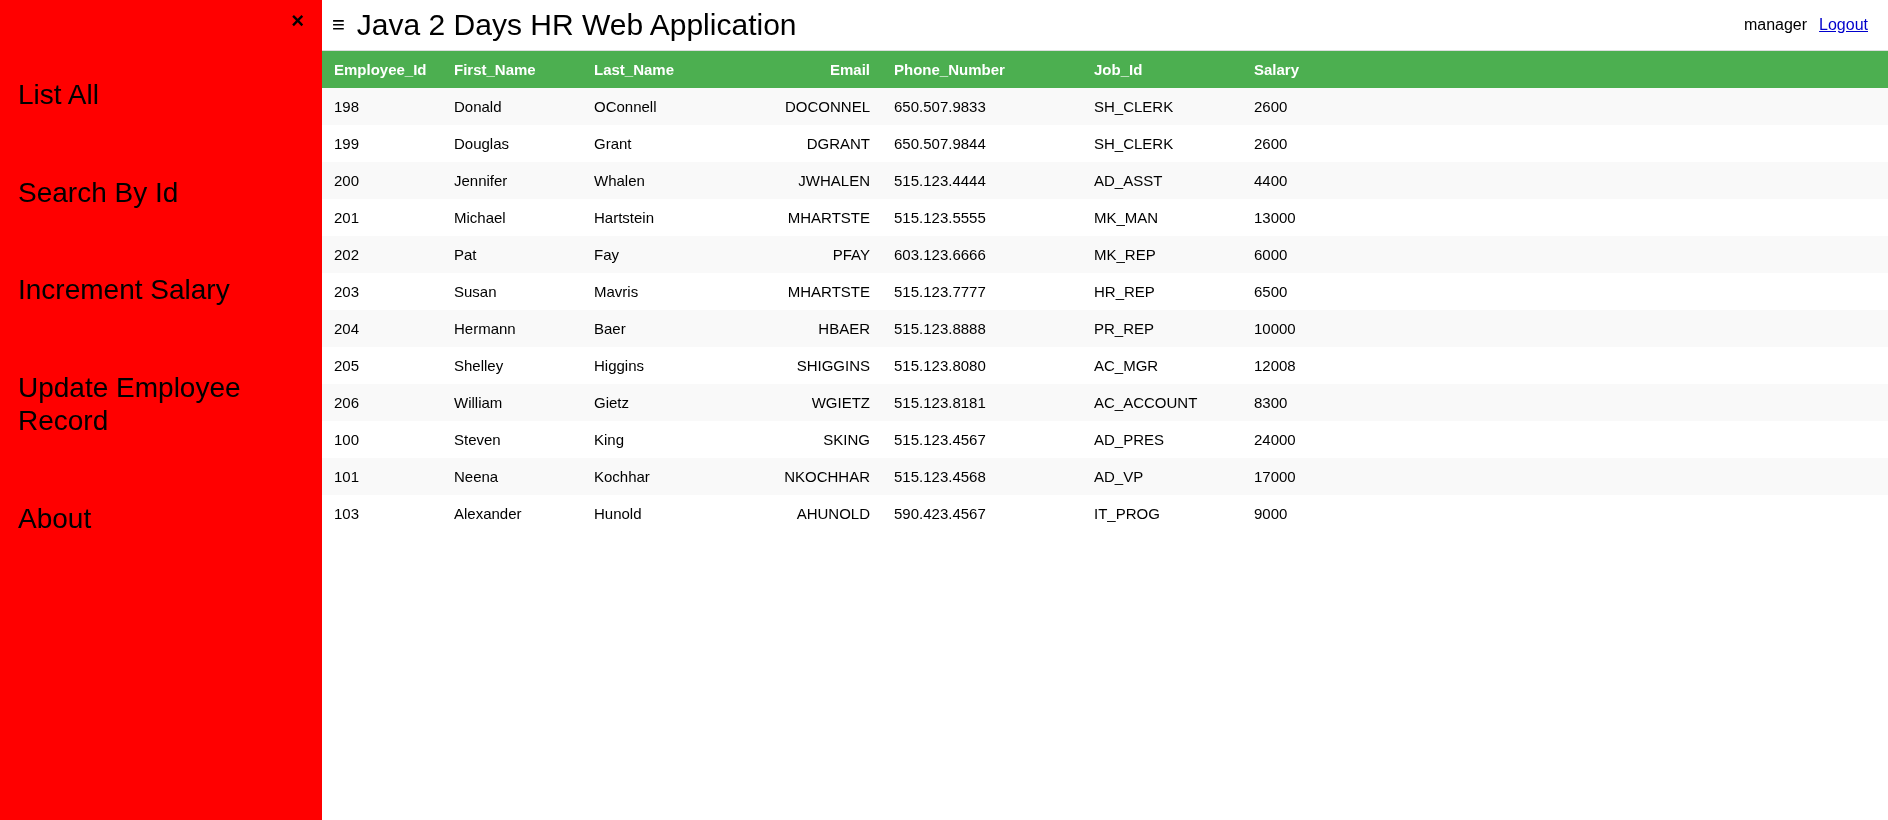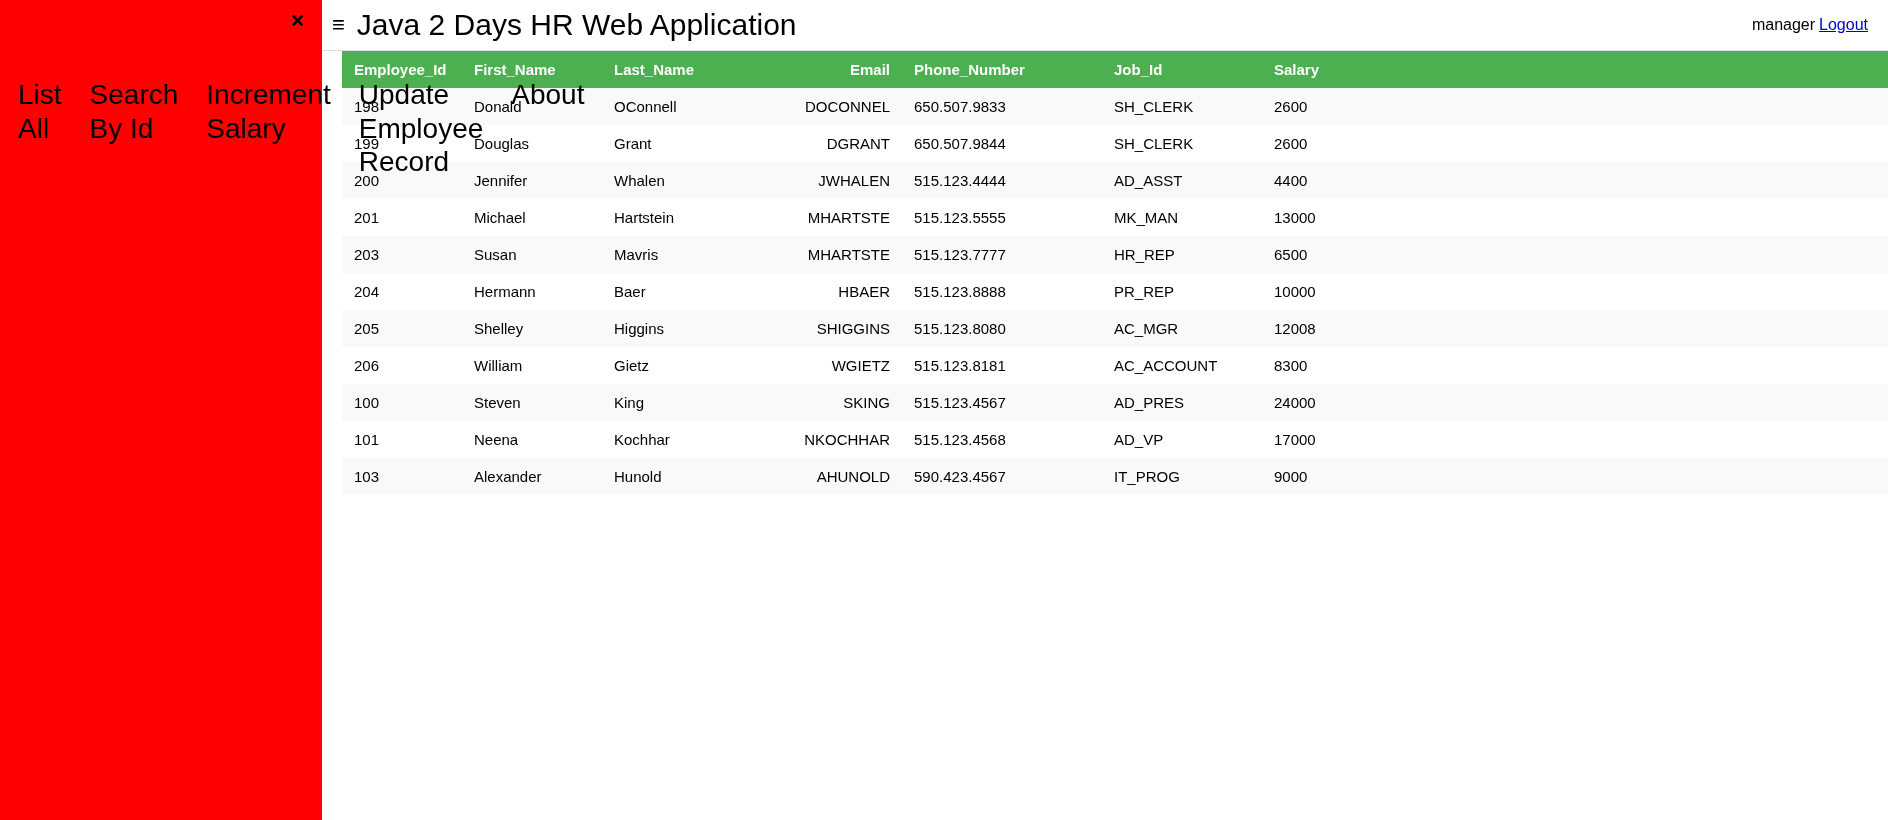--- a/index.html
+++ b/index.html
@@ -20,21 +20,22 @@
       top: 8px;
       right: 18px;
       font-size: 22px;
       font-weight: bold;
       cursor: pointer;
       color: #000;
     }
     #sidebar nav {
       margin-top: 50px;
       display: flex;
-      flex-direction: row;
+      flex-direction: column;
+      gap: 28px;
     }
     #sidebar nav a {
       display: block;
       font-size: 28px;
       font-weight: 400;
       color: #000;
       text-decoration: none;
       padding: 18px 10px 18px 18px;
       line-height: 1.2;
       cursor: pointer;
@@ -68,39 +69,38 @@
       color: #000;
     }
     #app-title {
       font-size: 30px;
       font-weight: 400;
       color: #000000;
     }
     #header-right {
       display: flex;
       align-items: flex-start;
-      gap: 4px;
+      gap: 12px;
     }
     #user-label {
       font-size: 16px;
       color: #000;
     }
     #logout-link {
       font-size: 16px;
       color: #0000cc;
       text-decoration: underline;
       cursor: pointer;
     }
 
     
     #table-container {
       flex: 1;
       overflow-y: scroll;
       overflow-x: hidden;
-      margin-left: 20px;
     }
     table {
       width: 100%;
       border-collapse: collapse;
       table-layout: fixed;
     }
     thead tr th {
       background: #4caf50;
       color: #fff;
       font-weight: bold;
@@ -198,20 +198,29 @@
           <tr>
             <td>201</td>
             <td>Michael</td>
             <td>Hartstein</td>
             <td>MHARTSTE</td>
             <td>515.123.5555</td>
             <td>MK_MAN</td>
             <td>13000</td>
           </tr>
           <tr>
+            <td>202</td>
+            <td>Pat</td>
+            <td>Fay</td>
+            <td>PFAY</td>
+            <td>603.123.6666</td>
+            <td>MK_REP</td>
+            <td>6000</td>
+          </tr>
+          <tr>
             <td>203</td>
             <td>Susan</td>
             <td>Mavris</td>
             <td>MHARTSTE</td>
             <td>515.123.7777</td>
             <td>HR_REP</td>
             <td>6500</td>
           </tr>
           <tr>
             <td>204</td>

